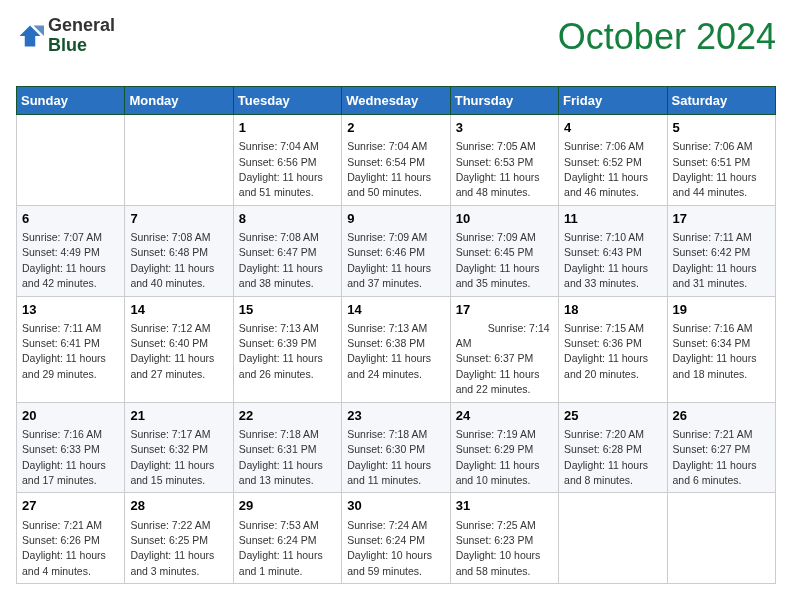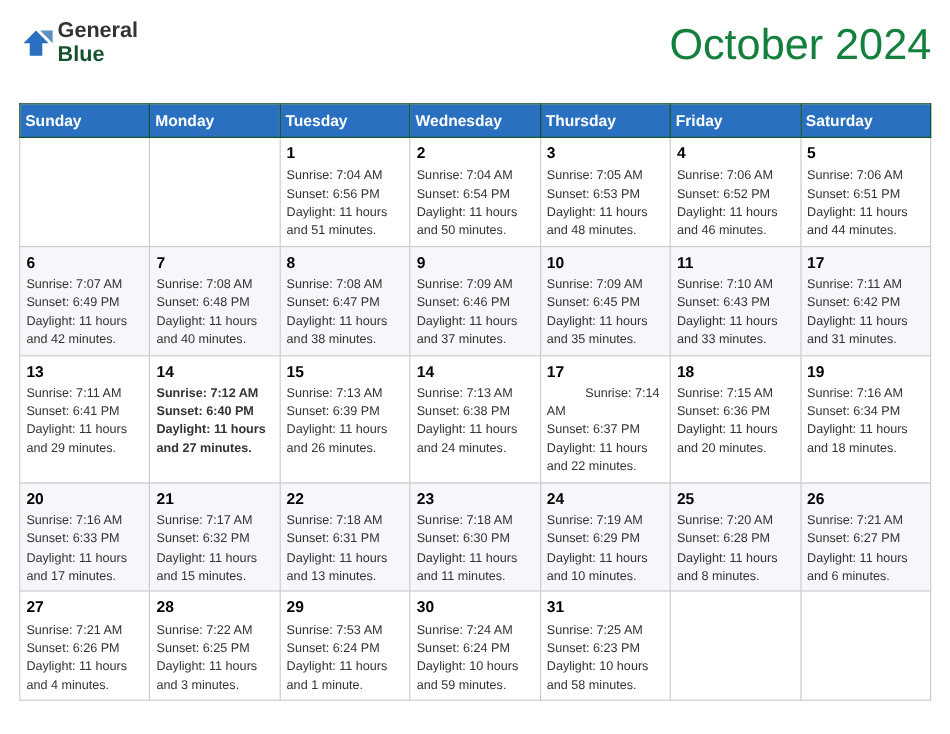--- a/index.html
+++ b/index.html
@@ -129,21 +129,21 @@
 Daylight: 11 hours and 48 minutes.</span></td>
         <td><span class="day-number">4</span><span class="day-info" style="white-space: pre-line;">Sunrise: 7:06 AM
 Sunset: 6:52 PM
 Daylight: 11 hours and 46 minutes.</span></td>
         <td><span class="day-number">5</span><span class="day-info" style="white-space: pre-line;">Sunrise: 7:06 AM
 Sunset: 6:51 PM
 Daylight: 11 hours and 44 minutes.</span></td>
       </tr>
       <tr>
         <td><span class="day-number">6</span><span class="day-info" style="white-space: pre-line;">Sunrise: 7:07 AM
-Sunset: 6:49 PM
+Sunset: 4:49 PM
 Daylight: 11 hours and 42 minutes.</span></td>
         <td><span class="day-number">7</span><span class="day-info" style="white-space: pre-line;">Sunrise: 7:08 AM
 Sunset: 6:48 PM
 Daylight: 11 hours and 40 minutes.</span></td>
         <td><span class="day-number">8</span><span class="day-info" style="white-space: pre-line;">Sunrise: 7:08 AM
 Sunset: 6:47 PM
 Daylight: 11 hours and 38 minutes.</span></td>
         <td><span class="day-number">9</span><span class="day-info" style="white-space: pre-line;">Sunrise: 7:09 AM
 Sunset: 6:46 PM
 Daylight: 11 hours and 37 minutes.</span></td>
@@ -154,21 +154,21 @@
 Sunset: 6:43 PM
 Daylight: 11 hours and 33 minutes.</span></td>
         <td><span class="day-number">17</span><span class="day-info" style="white-space: pre-line;">Sunrise: 7:11 AM
 Sunset: 6:42 PM
 Daylight: 11 hours and 31 minutes.</span></td>
       </tr>
       <tr>
         <td><span class="day-number">13</span><span class="day-info" style="white-space: pre-line;">Sunrise: 7:11 AM
 Sunset: 6:41 PM
 Daylight: 11 hours and 29 minutes.</span></td>
-        <td><span class="day-number">14</span><span class="day-info" style="white-space: pre-line; font-weight: bold;">Sunrise: 7:12 AM
+        <td><span class="day-number">14</span><span class="day-info" style="white-space: pre-line;">Sunrise: 7:12 AM
 Sunset: 6:40 PM
 Daylight: 11 hours and 27 minutes.</span></td>
         <td><span class="day-number">15</span><span class="day-info" style="white-space: pre-line;">Sunrise: 7:13 AM
 Sunset: 6:39 PM
 Daylight: 11 hours and 26 minutes.</span></td>
         <td><span class="day-number">14</span><span class="day-info" style="white-space: pre-line;">Sunrise: 7:13 AM
 Sunset: 6:38 PM
 Daylight: 11 hours and 24 minutes.</span></td>
         <td><span class="day-number">17</span><span class="day-info" style="white-space: pre-line; margin-left: 32px;">Sunrise: 7:14 AM
 Sunset: 6:37 PM

